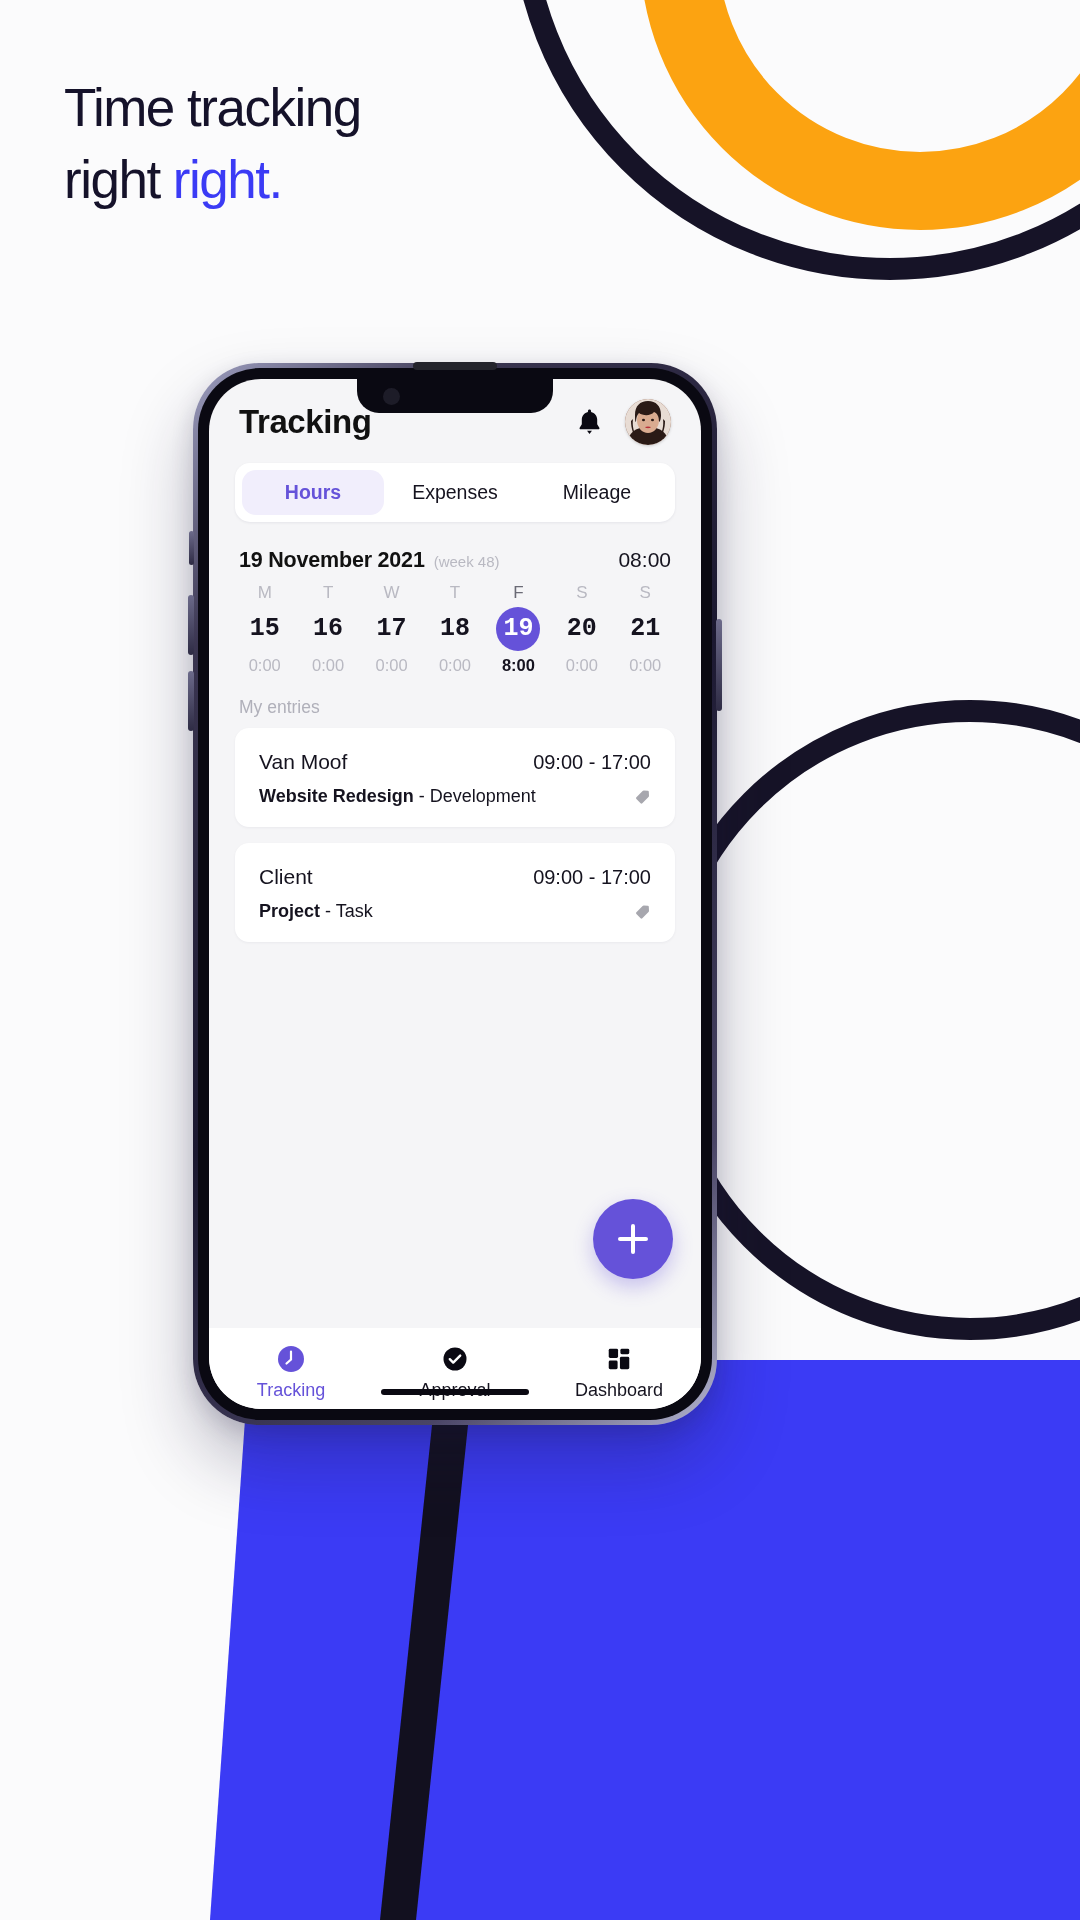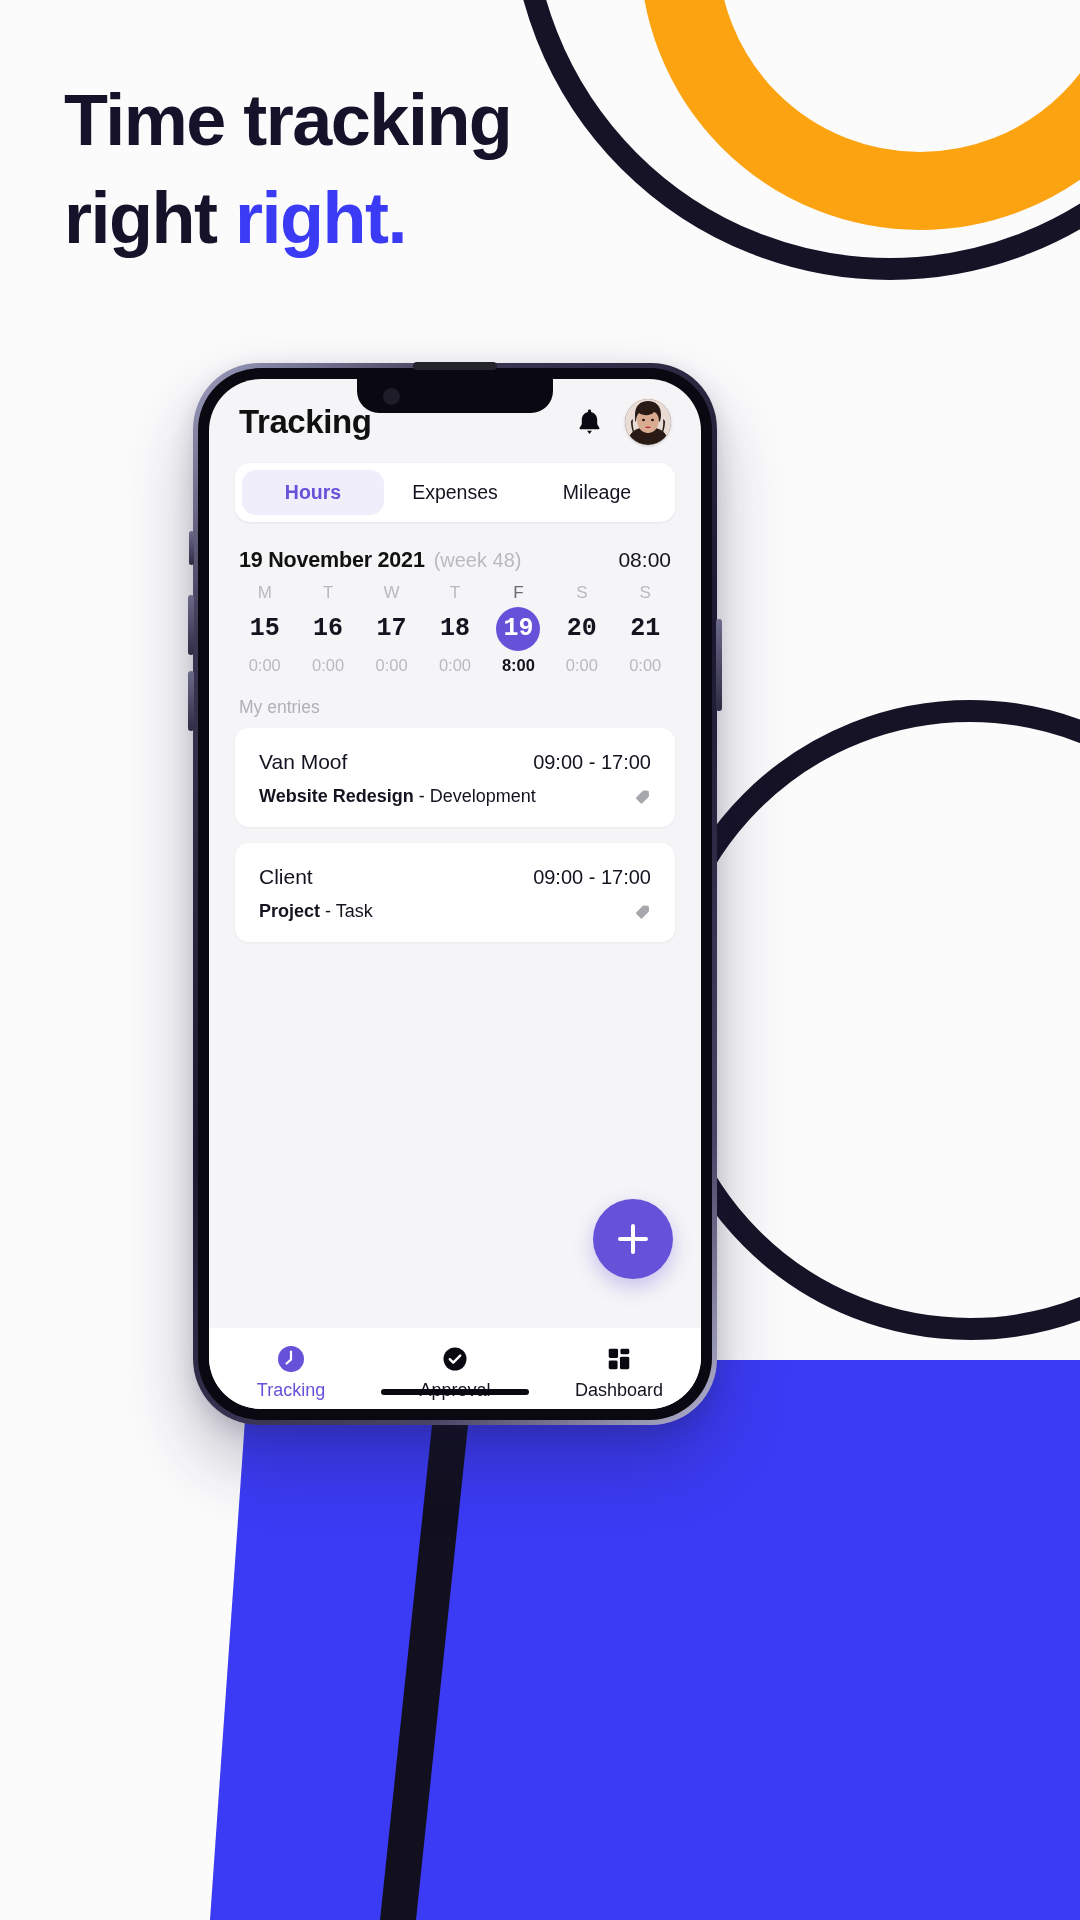--- a/index.html
+++ b/index.html
@@ -51,22 +51,22 @@
     right:-210px; top:700px;
     border-radius:50%;
     border:22px solid #161327;
   }
 
   
   #headline{
     position:absolute;
     left:64px; top:72px;
     z-index:5;
-    font-size:72px;
-    font-weight:bold;
+    font-size:53px;
+    font-weight:normal;
     line-height:1.36;
     letter-spacing:-1.5px;
     color:#15122A;
   }
   #headline .accent{ color:#3B3BF5; }
 
   
   #phone{
     position:absolute;
     left:193px; top:363px;
@@ -183,21 +183,21 @@
   }
 
   
   .date-row{
     display:flex; align-items:baseline; justify-content:space-between;
     padding:26px 30px 6px 30px;
     text-align:center;
   }
   .date-left{ display:flex; align-items:baseline; gap:9px;}
   .date-main{ font-size:21.5px; font-weight:bold; color:#111; letter-spacing:-.2px;}
-  .date-week{ font-size:20px; color:#B9B9C2; }
+  .date-week{ font-size:15px; color:#B9B9C2; }
   .date-total{ font-size:21px; color:#15131F; }
 
   
   .week{
     display:flex;
     padding:4px 24px 0 24px;
   }
   .day{ flex:1; text-align:center; }
   .day-letter{ font-size:17px; color:#B9B9C2; margin-bottom:4px;}
   .day-num-wrap{ height:46px; display:flex; align-items:flex-start; justify-content:center;font-family:Liberation Mono, monospace;}

